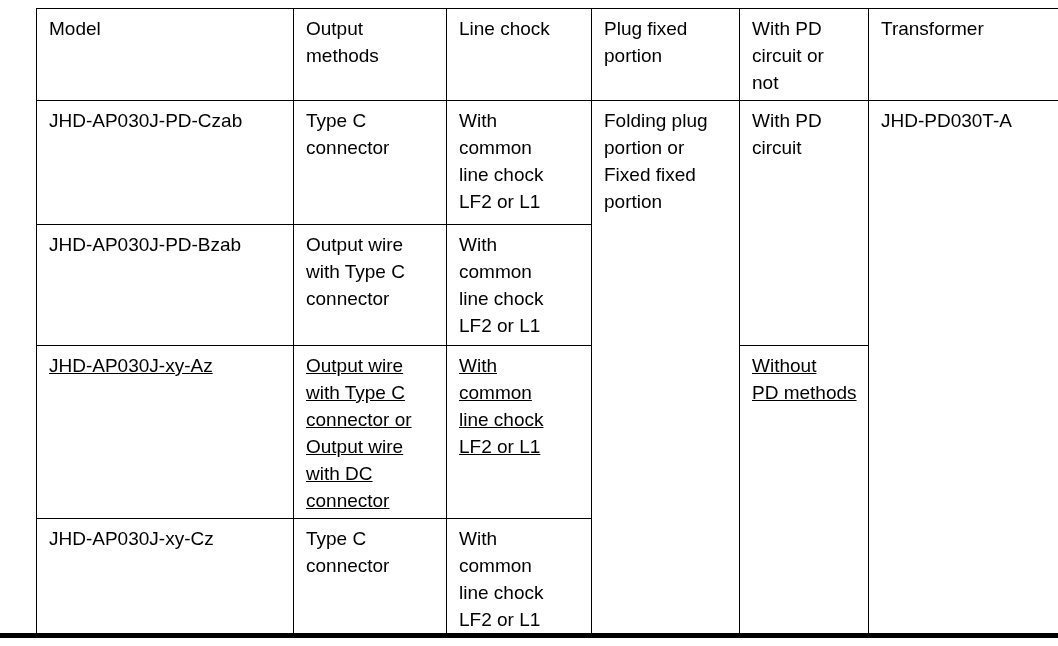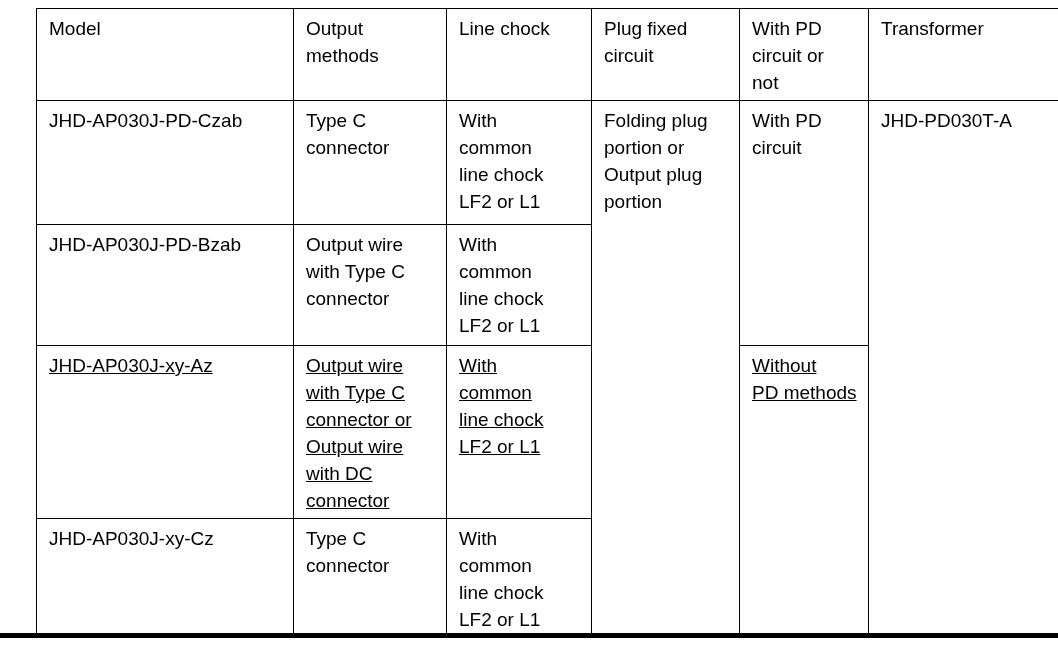--- a/index.html
+++ b/index.html
@@ -73,38 +73,38 @@
       <col style="width:196px">
     </colgroup>
 
     <tbody>
         <tr class="row-header">
       <th>Model</th>
       <th>Output
 methods</th>
       <th>Line chock</th>
       <th>Plug fixed
-circuit</th>
+portion</th>
       <th>With PD
 circuit or
 not</th>
       <th>Transformer</th>
     </tr>
 
     <tr class="row-1">
       <td>JHD-AP030J-PD-Czab</td>
       <td>Type C
 connector</td>
       <td>With
 common
 line chock
 LF2 or L1</td>
       <td rowspan="4">Folding plug
 portion or
-Output plug
+Fixed fixed
 portion</td>
       <td rowspan="2">With PD
 circuit</td>
       <td rowspan="4">JHD-PD030T-A</td>
     </tr>
 
     <tr class="row-2">
       <td>JHD-AP030J-PD-Bzab</td>
       <td>Output wire
 with Type C

